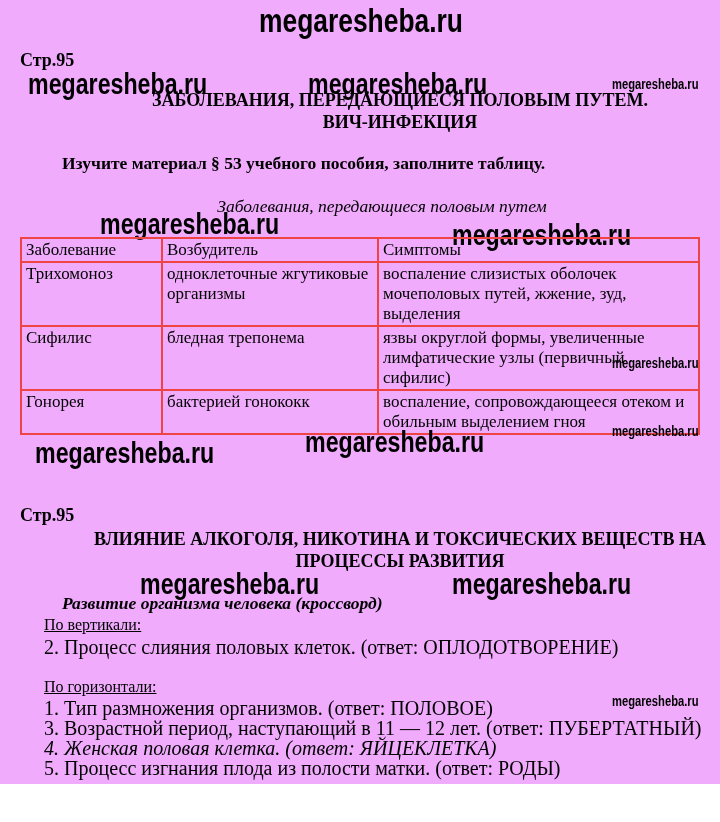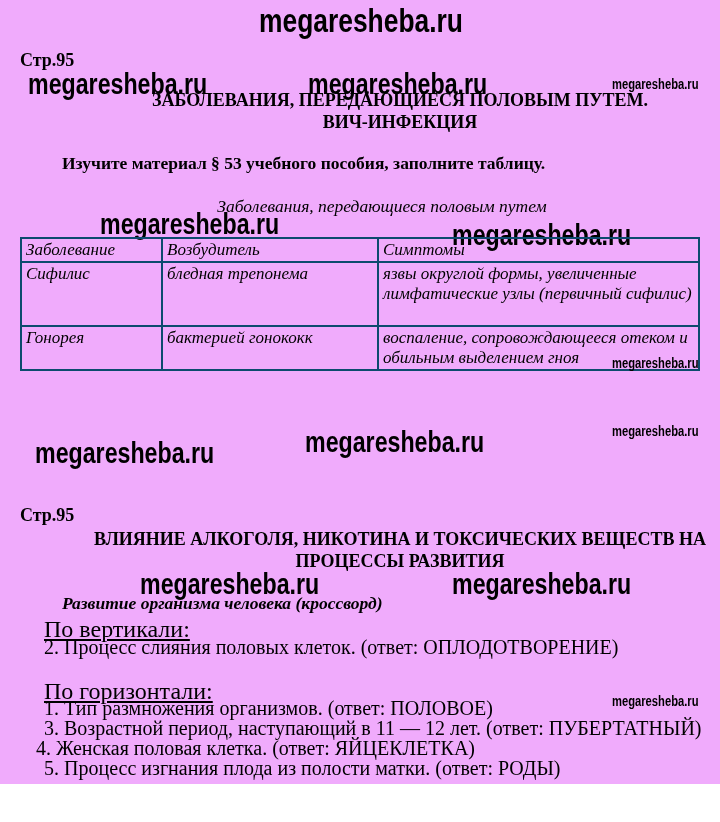--- a/index.html
+++ b/index.html
@@ -22,30 +22,30 @@
     font-size:30px; transform:scaleX(0.90); transform-origin:left top;
     white-space:nowrap; line-height:1;
   }
 
   .pageref { font-weight:bold; font-size:18px; line-height:1.1; }
   .h-center { left:0; width:720px; text-align:center; }
   .sec-title { font-weight:bold; font-size:18px; line-height:1.15;padding-left:40px; }
   .instruction { font-weight:bold; font-size:17.5px; }
   .caption { font-style:italic; font-size:17.5px; }
   .subtitle { font-weight:bold; font-style:italic; font-size:17.5px;text-align:center; }
-  .listhead { font-size:24px; text-decoration:underline; }
+  .listhead { font-size:16px; text-decoration:underline; }
   .listitem { font-size:20px; line-height:20px; white-space:nowrap; }
 
   table.std {
     border-collapse:collapse; table-layout:fixed; width:668px;
     font-size:17px; line-height:20px;
   }
   table.std th, table.std td {
-    border:2px solid #0c4a6e; vertical-align:top; text-align:left;
-    padding:1px 4px; font-weight:normal; overflow:hidden;font-style:italic;
+    border:2px solid #ef4444; vertical-align:top; text-align:left;
+    padding:1px 4px; font-weight:normal; overflow:hidden;
   }
   table.std thead th { height:20px; }
   td.c1 { width:131px; } td.c2 { width:206px; } td.c3 { width:311px; }
   th.c1 { width:131px; } th.c2 { width:206px; } th.c3 { width:311px;margin-top:20px; }
   tr.r-tall td { height:60px; }
   tr.r-short td { height:38px; }
 </style>
 </head>
 <body>
 
@@ -72,20 +72,25 @@
   <table class="std abs" style="left:20px; top:237px;">
     <thead>
       <tr>
         <th class="c1">Заболевание</th>
         <th class="c2">Возбудитель</th>
         <th class="c3">Симптомы</th>
       </tr>
     </thead>
     <tbody>
       <tr class="r-tall">
+        <td class="c1">Трихомоноз</td>
+        <td class="c2">одноклеточные жгутиковые организмы</td>
+        <td class="c3">воспаление слизистых оболочек мочеполовых путей, жжение, зуд, выделения</td>
+      </tr>
+      <tr class="r-tall">
         <td class="c1">Сифилис</td>
         <td class="c2">бледная трепонема</td>
         <td class="c3">язвы округлой формы, увеличенные лимфатические узлы (первичный сифилис)</td>
       </tr>
       <tr class="r-short">
         <td class="c1">Гонорея</td>
         <td class="c2">бактерией гонококк</td>
         <td class="c3">воспаление, сопровождающееся отеком и обильным выделением гноя</td>
       </tr>
     </tbody>
@@ -107,18 +112,18 @@
 
   <div class="abs subtitle" style="left:62px; top:593px;">Развитие организма человека (кроссворд)</div>
 
   <div class="abs listhead" style="left:44px; top:616px;">По вертикали:</div>
   <div class="abs listitem" style="left:44px; top:637px;">2. Процесс слияния половых клеток. (ответ: ОПЛОДОТВОРЕНИЕ)</div>
 
   <div class="abs listhead" style="left:44px; top:678px;">По горизонтали:</div>
   <div class="abs wm wm-sm" style="left:612px; top:694px;">megaresheba.ru</div>
   <div class="abs listitem" style="left:44px; top:698px;">1. Тип размножения организмов. (ответ: ПОЛОВОЕ)</div>
   <div class="abs listitem" style="left:44px; top:718px;">3. Возрастной период, наступающий в 11 — 12 лет. (ответ: ПУБЕРТАТНЫЙ)</div>
-  <div class="abs listitem" style="left:36px; top:738px;">4. Женская половая клетка. (ответ: ЯЙЦЕКЛЕТКА)</div>
+  <div class="abs listitem" style="left:44px; top:738px;font-style:italic;">4. Женская половая клетка. (ответ: ЯЙЦЕКЛЕТКА)</div>
   <div class="abs listitem" style="left:44px; top:758px;">5. Процесс изгнания плода из полости матки. (ответ: РОДЫ)</div>
 
   <div class="abs footer-logo" style="left:256px; top:787px;">Мегарешеба.ру</div>
 
 </div>
 
 </body></html>

